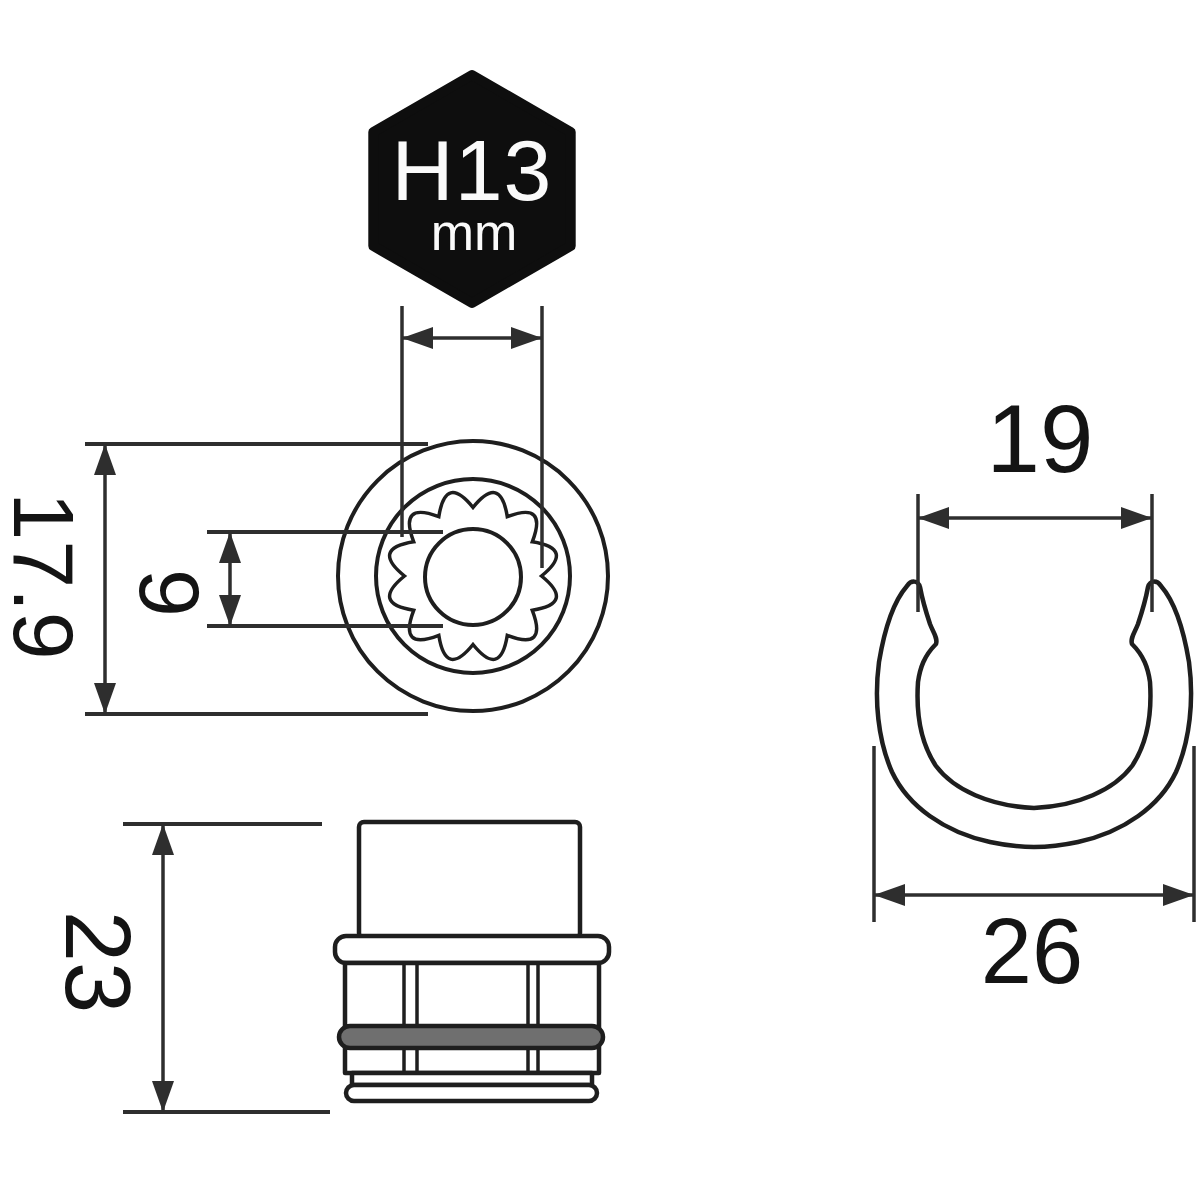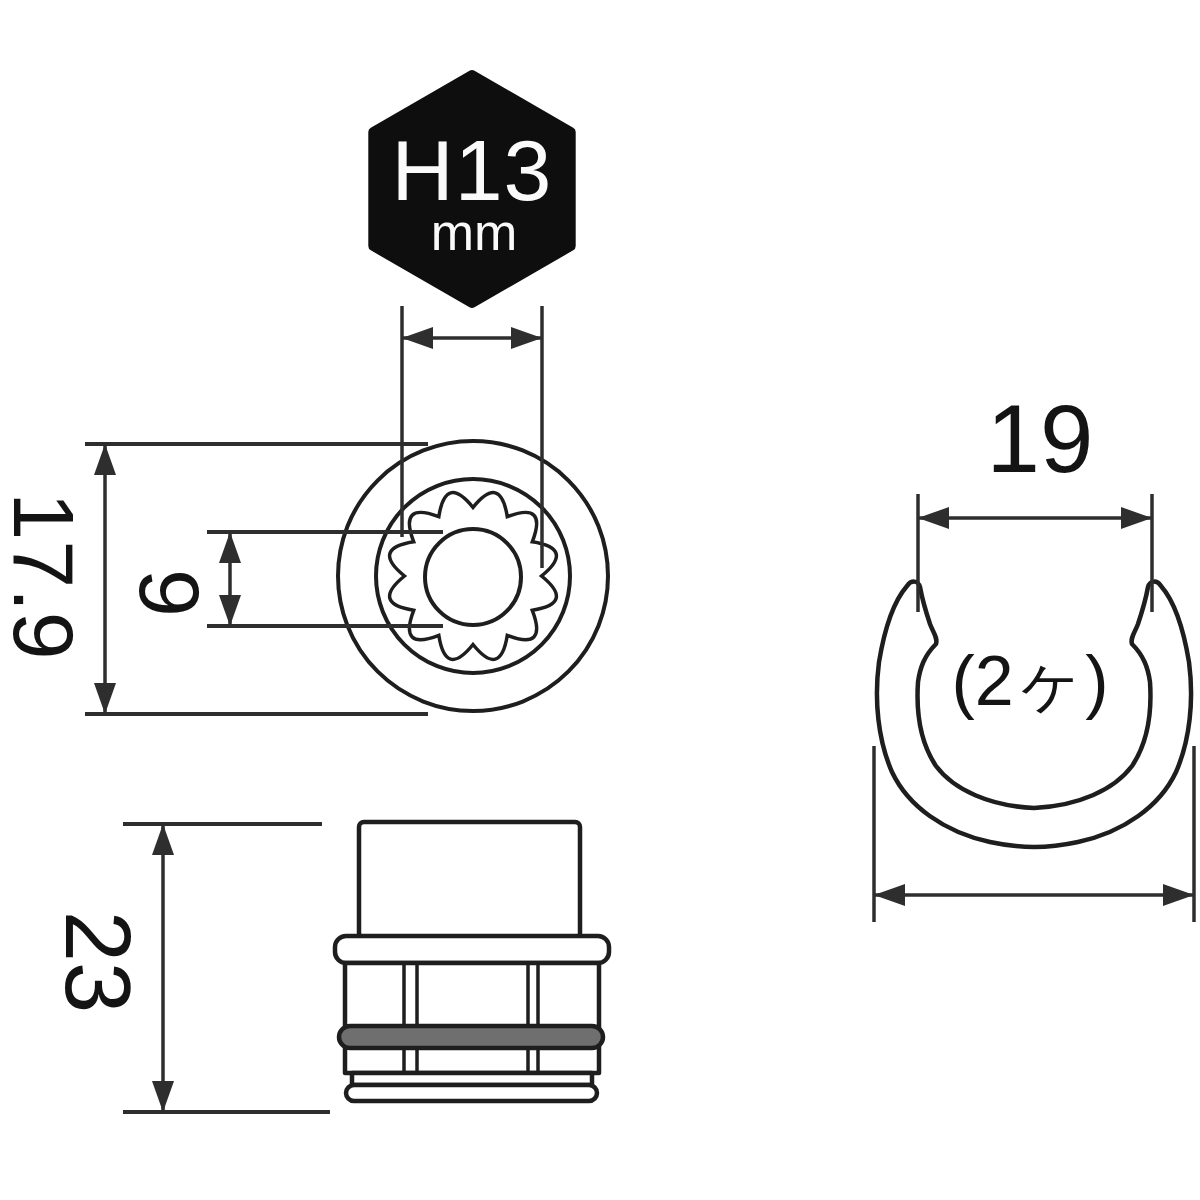--- a/index.html
+++ b/index.html
@@ -130,15 +130,15 @@
   </svg>
 
   <div class="lbl ctr badge-label" style="left:472px;top:170px;">H13</div>
   <div class="lbl ctr badge-unit" style="left:474px;top:232px;">mm</div>
 
   <div class="lbl rot dim-rot" style="left:44px;top:576px;">17.9</div>
   <div class="lbl rot dim-rot" style="left:170px;top:593px;">9</div>
   <div class="lbl rot dim-med" style="left:98px;top:962px;">23</div>
 
   <div class="lbl ctr dim-big" style="left:1040px;top:431px;">19</div>
-  <div class="lbl ctr dim-note" style="left:1030px;top:681px;">(2ヶ)</div>
+  <div class="lbl ctr dim-med" style="left:1032px;top:951px;">26</div>
 
 </div>
 
 </body></html>

